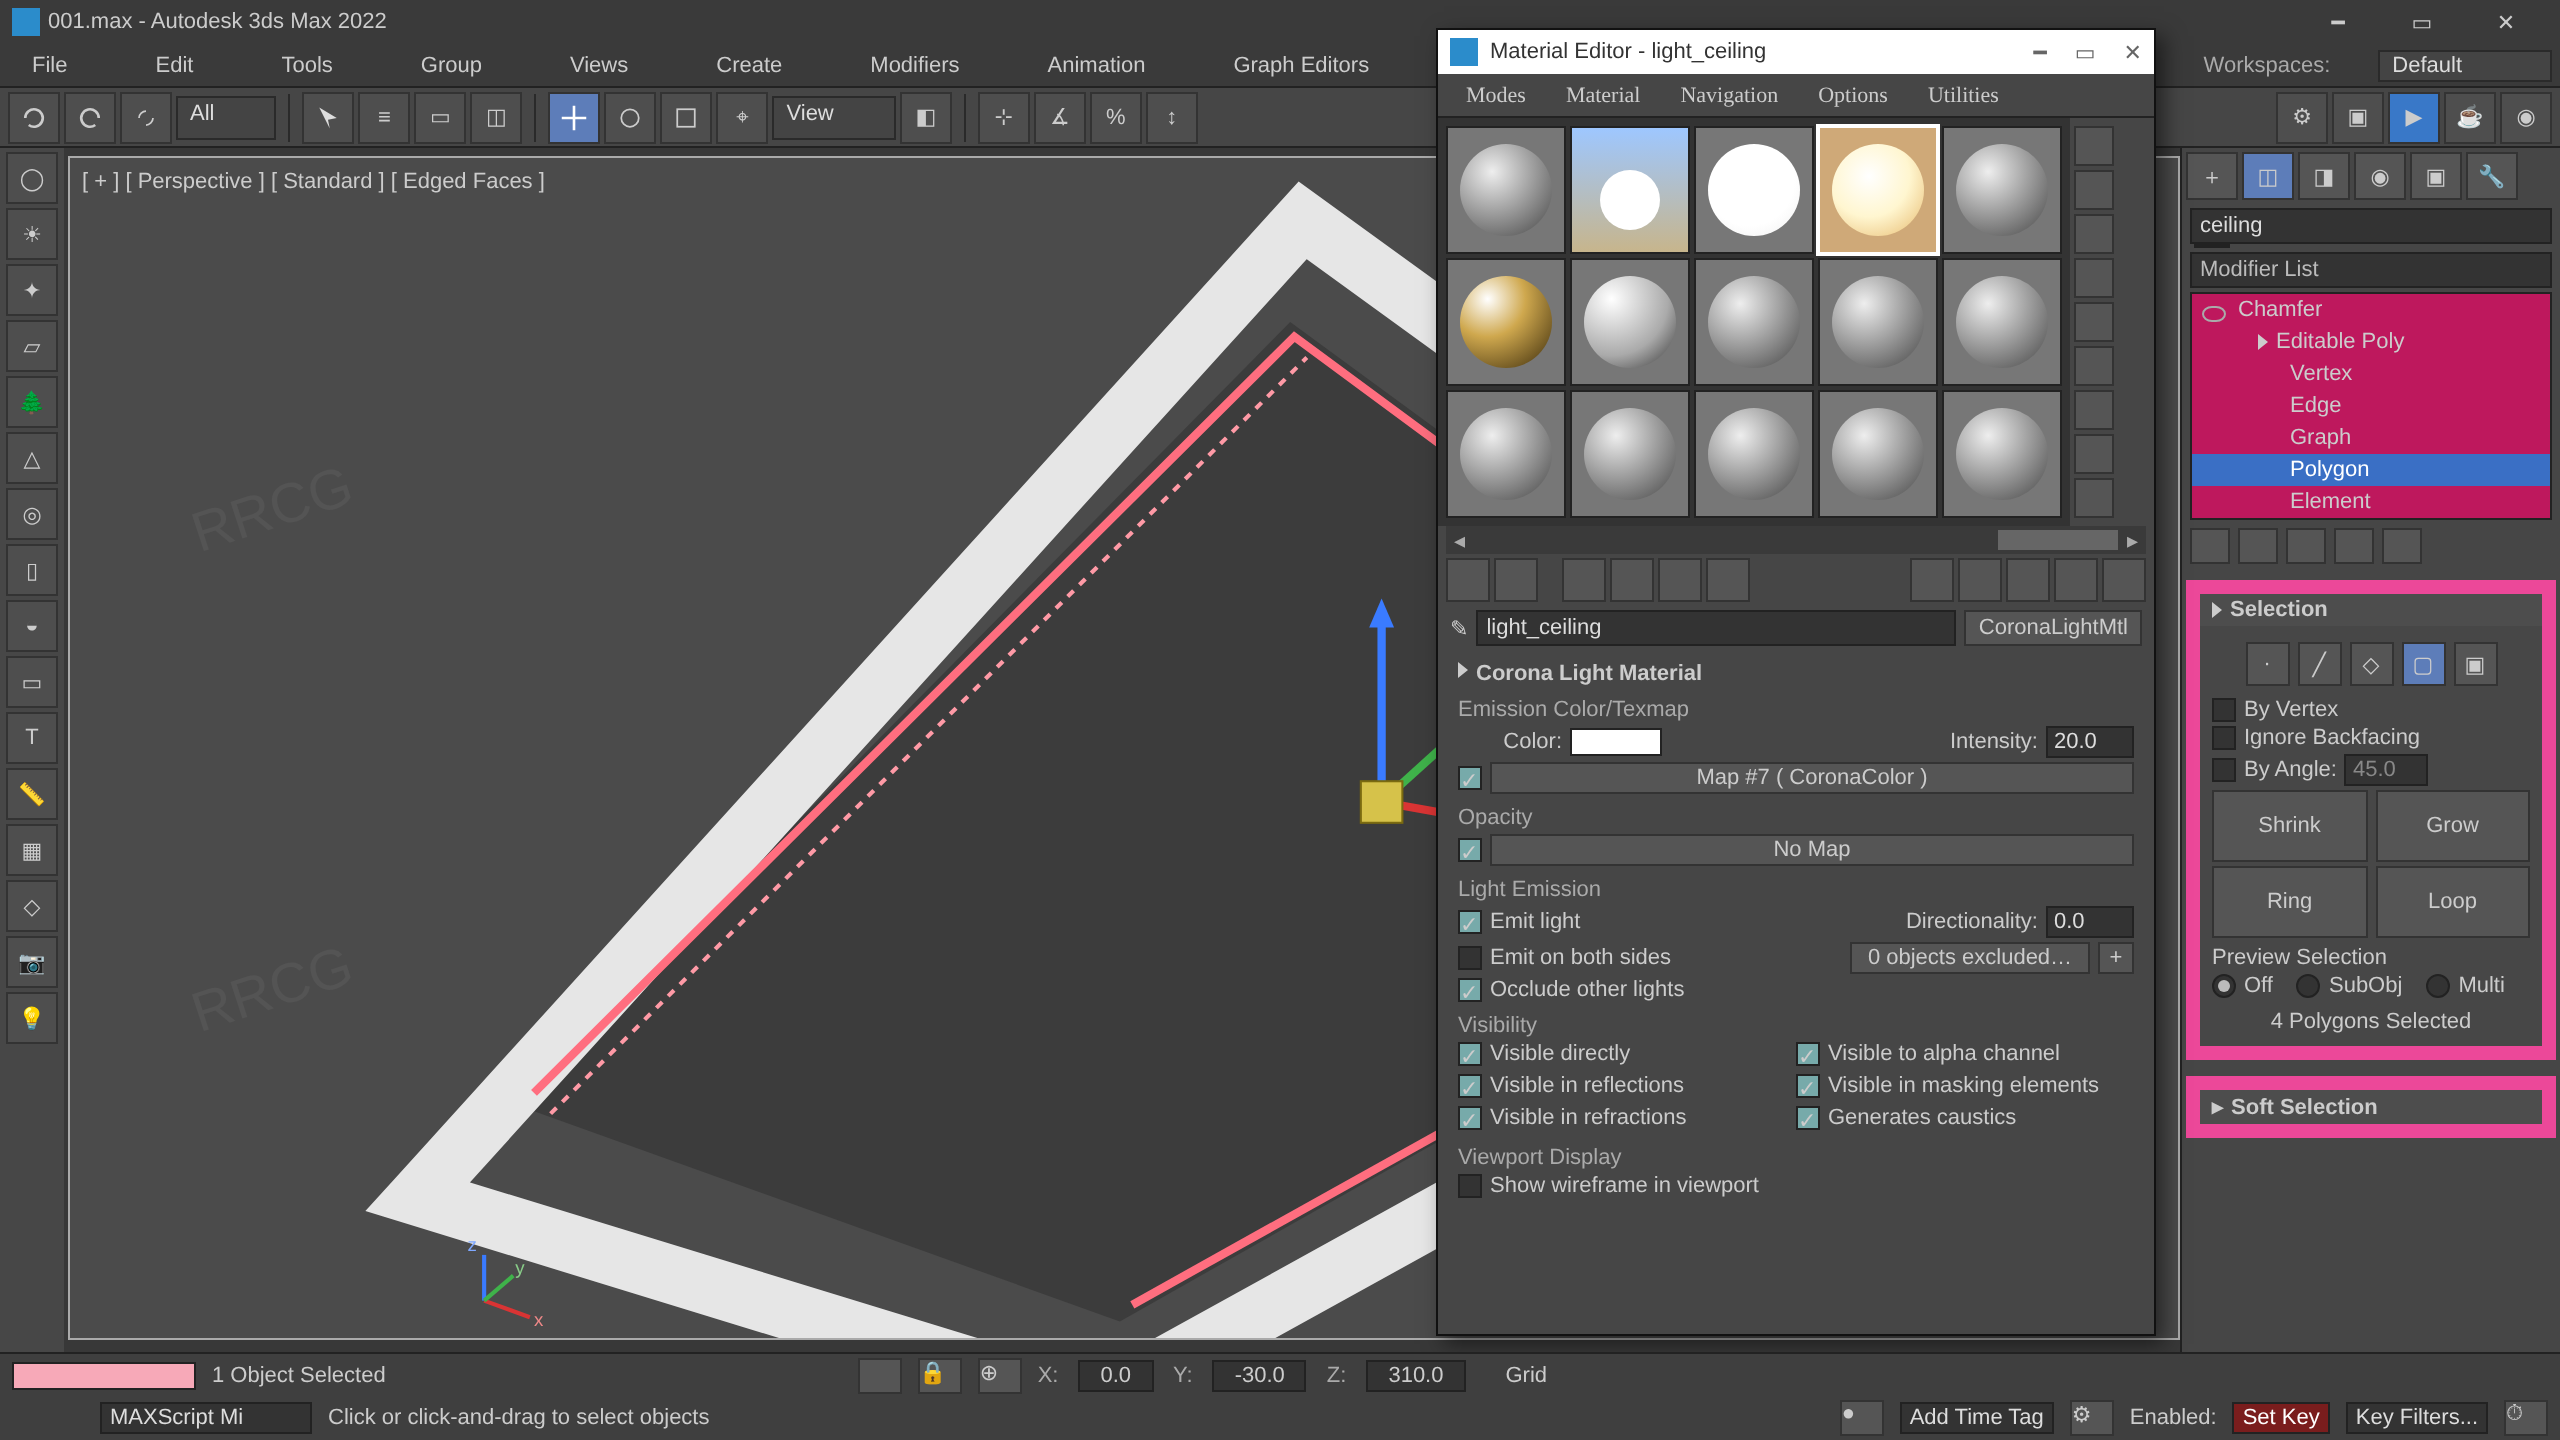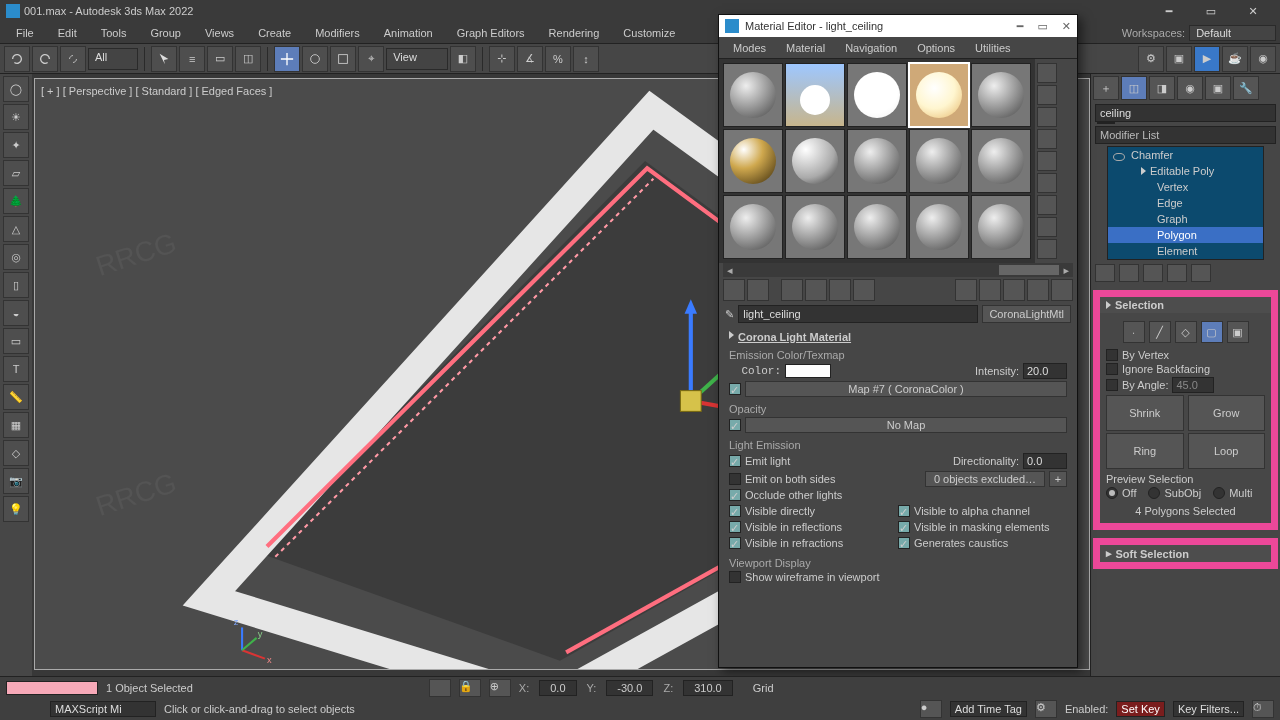--- a/index.html
+++ b/index.html
@@ -5,21 +5,21 @@
   * { box-sizing: border-box; margin: 0; padding: 0; font-family: "Segoe UI", Tahoma, sans-serif; }
   body { background: #383838; color: #ccc; width: 1280px; height: 720px; overflow: hidden; position: relative; font-size: 11px; }
 
   
   .titlebar { height: 22px; background: #3a3a3a; display: flex; align-items: center; padding: 0 6px; gap: 4px; }
   .titlebar .app-icon { width: 14px; height: 14px; background: #2b8ccb; display: inline-block; }
   .win-controls { margin-left: auto; display: flex; }
   .win-btn { width: 42px; height: 22px; display: flex; align-items: center; justify-content: center; color: #ccc; }
 
   
-  .menubar { height: 22px; background: #3a3a3a; display: flex; align-items: center; padding: 0 4px; border-bottom: 1px solid #222; }
+  .menubar { height: 22px; background: #3a3a3a; display: flex; align-items: center; padding: 0 4px; border-bottom: 1px solid #222; gap: 20px; }
   .menubar .menu-item { padding: 2px 12px; cursor: pointer; }
   .menubar .spacer { flex: 1; }
   .workspace-label { color: #aaa; margin-right: 4px; }
   .workspace-dd { background: #444; border: 1px solid #2a2a2a; color: #ddd; padding: 1px 44px 1px 6px; position: relative; }
 
   
   .toolbar { height: 30px; background: #464646; display: flex; align-items: center; padding: 0 4px; gap: 2px; border-bottom: 1px solid #222; }
   .tool-btn { width: 26px; height: 26px; display: flex; align-items: center; justify-content: center; background: #4e4e4e; border: 1px solid #333; cursor: pointer; }
   .tool-btn.active { background: #5d7db9; }
   .tool-dd { background: #444; border: 1px solid #2a2a2a; color: #ddd; padding: 2px 30px 2px 6px; height: 22px; }
@@ -37,21 +37,21 @@
 
   
   .cmd-panel { width: 190px; background: #464646; border-left: 1px solid #222; overflow: hidden; }
   .cmd-tabs { height: 28px; display: flex; align-items: center; gap: 2px; padding: 2px; }
   .cmd-tabs .tab { width: 26px; height: 24px; background: #555; border: 1px solid #333; display:flex;align-items:center;justify-content:center; }
   .cmd-tabs .tab.active { background: #5d7db9; }
   .name-field { margin: 2px 4px; display: flex; flex-direction: column; }
   .name-field input { flex: 1; background: #333; color: #ddd; border: 1px solid #222; padding: 2px 4px; font-size: 11px; }
   .name-field .swatch { width: 18px; background: #888; border: 1px solid #222; margin-left: 2px; }
   .mod-dd { margin: 2px 4px; background: #333; color: #bbb; border: 1px solid #222; padding: 2px 4px; }
-  .mod-stack { margin: 2px 16px; background: #0c4a6e; border: 1px solid #222; }
+  .mod-stack { margin: 2px 4px; background: #be185d; border: 1px solid #222; }
   .mod-stack .row { padding: 1px 4px 1px 22px; border: 1px solid transparent; display:flex; align-items:center; position:relative; }
   .mod-stack .row.selected { background: #3a6fc5; color: #fff; }
   .mod-stack .row.lv1 { padding-left: 32px; }
   .mod-stack .row.lv2 { padding-left: 48px; }
   .stack-icons { margin: 4px 4px; display: flex; gap: 4px; }
   .stack-icons .si { width: 20px; height: 18px; background: #555; border: 1px solid #333; }
   .rollout { margin: 8px 2px; border: 7px solid #ec4899; background: #474747; }
   .rollout-title { background: #4d4d4d; padding: 2px 6px; font-weight: bold; display:flex; align-items:center; }
   .rollout-body { padding: 4px 6px; }
   .sel-icons { display: flex; gap: 4px; justify-content: center; margin: 4px 0 6px;}
@@ -63,21 +63,21 @@
   .spin { width: 42px; background: #333; border: 1px solid #222; color:#888; padding: 1px 3px; }
   .radio { width:12px; height:12px; border-radius:50%; border:1px solid #222; background:#333; display:inline-block; position:relative;}
   .radio.on::after{content:"";position:absolute;left:2px;top:2px;width:6px;height:6px;border-radius:50%;background:#bbb;}
   .sel-count { text-align:center; margin:6px 0 2px; }
 
   
   .mat-win { position: absolute; left: 718px; top: 14px; width: 360px; height: 654px; background: #464646; border: 1px solid #111; box-shadow: 4px 4px 10px rgba(0,0,0,0.5); }
   .mat-title { height: 22px; background: #fff; color: #333; display: flex; align-items: center; padding: 0 6px; }
   .mat-title .app-icon { display:inline-block; width:14px; height:14px; background:#2b8ccb; margin-right:6px; }
   .mat-menu { height: 22px; background: #464646; display: flex; align-items: center; padding: 0 4px; border-bottom: 1px solid #222; }
-  .mat-menu .m { padding: 2px 10px; }
+  .mat-menu .m { padding: 2px 10px; font-family: Liberation Serif, serif; }
   .mat-slots-wrap { display: flex; }
   .mat-slots { display: grid; grid-template-columns: repeat(5, 60px); grid-template-rows: repeat(3, 64px); gap: 2px; padding: 4px; background:#333; }
   .slot { border: 1px solid #222; background: #777; position:relative; overflow:hidden; }
   .slot.sel { border: 1px solid #fff; outline: 1px solid #fff; }
   .slot .ball { position:absolute; left:50%; top:50%; width:46px; height:46px; margin:-23px 0 0 -23px; border-radius:50%; background: radial-gradient(circle at 35% 30%, #eee, #999 50%, #444 100%); }
   .slot.chrome .ball { background: radial-gradient(circle at 30% 25%, #fff, #cfa84e 40%, #3a2a0a 100%); }
   .slot.checker .ball { background: radial-gradient(circle at 30% 25%, #fff, #aaa 60%, #333 100%); }
   .slot.sky { background: linear-gradient(#9ec7ff, #c7b58c); }
   .slot.sky::after{content:"";position:absolute;left:50%;top:58%;width:30px;height:30px;margin:-15px 0 0 -15px;background:#fff;border-radius:50%;}
   .slot.tan { background: #cfa978; }
@@ -86,21 +86,21 @@
   .mat-side { width: 22px; display: flex; flex-direction: column; gap: 2px; padding: 4px 2px; }
   .mat-side .sbtn { width: 20px; height: 20px; background: #555; border: 1px solid #333; }
   .mat-scroll { height: 14px; display:flex; align-items:center; background:#3a3a3a; margin: 0 4px;}
   .mat-scroll .thumb { height:10px; width: 60px; background:#666; margin-left:auto;}
   .mat-toolbar2 { height: 26px; display:flex; align-items:center; gap:2px; padding: 2px 4px; }
   .mat-toolbar2 .mt-btn { width:22px; height:22px; background:#555; border:1px solid #333; }
   .mat-name-row { display:flex; gap:4px; padding: 2px 6px; align-items:center; }
   .mat-name-row .dd { flex:1; background:#333; border:1px solid #222; color:#ddd; padding:2px 4px; }
   .mat-type { background:#555; border:1px solid #333; padding:2px 6px; }
   .mat-rollout { margin: 4px 6px; }
-  .mat-rollout .r-title { font-weight:bold; padding: 2px 4px; display:flex; align-items:flex-start;text-decoration:underline; }
+  .mat-rollout .r-title { font-weight:bold; padding: 2px 4px; display:flex; align-items:flex-start; }
   .mat-rollout .r-body { padding: 2px 4px; }
   .wide-btn { background:#555; border:1px solid #333; padding:1px 4px; text-align:center; }
   .color-sw { width: 46px; height: 14px; background:#fff; border:1px solid #222; display:inline-block; }
   .num-box { width: 44px; background:#333; border:1px solid #222; color:#ddd; padding:1px 3px; text-align:left; }
 
   
   .status { position:absolute; left:0; right:0; bottom:0; height:44px; background:#3f3f3f; border-top:1px solid #222; display:flex; flex-direction:column; }
   .status .row1 { height:22px; display:flex; align-items:center; gap:8px; padding:0 6px; }
   .status .row2 { height:22px; display:flex; align-items:center; gap:8px; padding:0 6px; }
   .status .pink { width: 92px; height:14px; background:#f7a9b8; border:1px solid #222; }
@@ -472,21 +472,21 @@
   </div>
 
   <div class="mat-rollout">
     <div class="r-title">
         <span class="tri"></span>
         <span>Corona Light Material</span>
       </div>
     <div class="r-body">
       <div style="color:#aaa;margin:2px 0;">Emission Color/Texmap</div>
       <div class="form-row">
-        <span style="width:52px;text-align:right;font-family:Liberation Mono, monospace;">Color:</span>
+        <span style="width:52px;text-align:right;">Color:</span>
         <span class="color-sw"></span>
         <span style="flex:1"></span>
         <span>Intensity:</span>
         <span class="num-box">20.0</span>
       </div>
       <div class="form-row">
           <span class="cb" style="background:#7aa;">✓</span>
           <div class="wide-btn" style="flex:1;">Map #7  ( CoronaColor )</div>
         </div>
 
@@ -509,20 +509,21 @@
           <span>Emit on both sides</span>
         <span style="flex:1"></span>
         <div class="wide-btn" style="width:120px;">0 objects excluded…</div>
           <div class="wide-btn" style="width:18px;">+</div>
       </div>
       <div class="form-row">
           <span class="cb" style="background:#7aa;">✓</span>
           <span>Occlude other lights</span>
         </div>
 
+      <div style="color:#aaa;margin-top:6px;">Visibility</div>
       <div style="display:grid;grid-template-columns:1fr 1fr;">
         <div class="form-row">
             <span class="cb" style="background:#7aa;">✓</span>
             <span>Visible directly</span>
           </div>
         <div class="form-row">
             <span class="cb" style="background:#7aa;">✓</span>
             <span>Visible to alpha channel</span>
           </div>
         <div class="form-row">

